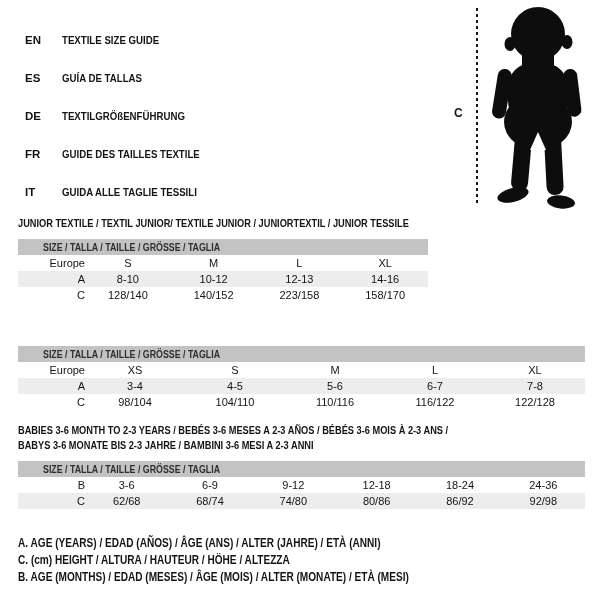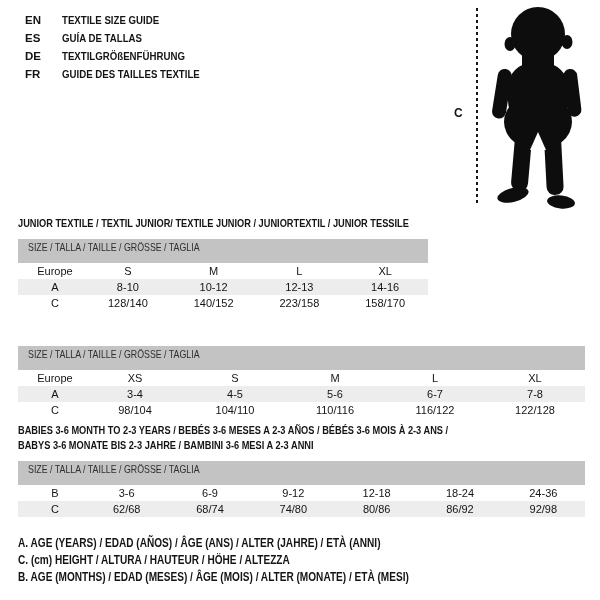--- a/index.html
+++ b/index.html
@@ -1,38 +1,38 @@
 <!DOCTYPE html>
 <html><head>
 <meta charset="utf-8">
 <style>
   html,body{margin:0;padding:0;background:#fff;}
   #root{position:relative;width:600px;height:600px;background:#ffffff;overflow:hidden;
         font-family:"Liberation Sans",sans-serif;color:#141414;}
   .cond{display:inline-block;transform:scaleX(0.84);transform-origin:0 50%;white-space:nowrap;}
   
   .langs{position:absolute;left:25px;top:11px;}
-  .lang-row{display:flex;height:18px;align-items:center;font-weight:bold;font-size:11.5px;}
+  .lang-row{display:flex;height:18px;align-items:center;font-weight:bold;font-size:11.5px;margin-top:20px;}
   .lang-code{width:37px;flex:0 0 37px;}
   
   .fig{position:absolute;left:440px;top:0;width:160px;height:215px;}
   .dash-line{position:absolute;left:36px;top:8px;width:2px;height:197px;
     background-image:repeating-linear-gradient(to bottom,#161616 0px,#161616 3px,transparent 3px,transparent 6px);}
   .c-label{position:absolute;left:14px;top:106px;font-weight:bold;font-size:12px;}
   .fig svg{position:absolute;left:40px;top:5px;}
   
   .ttl{position:absolute;left:18px;font-weight:bold;font-size:11px;line-height:15px;}
   
   .tbl{position:absolute;left:18px;font-size:11px;}
   .t-narrow{width:410px;}
   .t-wide{width:567px;}
-  .bar{height:24px;line-height:16px;background:#c3c3c3;color:#2e2e2e;
-       font-weight:normal;font-size:10.5px;padding-left:10px;}
+  .bar{height:16px;line-height:16px;background:#c3c3c3;color:#2e2e2e;
+       font-weight:bold;font-size:10.5px;padding-left:25px;}
   .trow{display:flex;height:16px;line-height:16px;}
-  .trow .lab{flex:0 0 60px;padding-left:7px;text-align:center;}
+  .trow .lab{flex:0 0 60px;padding-left:7px;text-align:right;}
   .trow .cell{flex:1;text-align:center;}
   .shaded{background:#ededed;}
   .sub{font-size:7.5px;vertical-align:-2px;}
   
   .foot{position:absolute;left:18px;top:535px;}
   .foot-line{height:17px;line-height:17px;font-weight:bold;font-size:12px;}
   .pos-t1t{top:216px;} .pos-t1{top:239px;}
   .pos-t2t{top:319px;} .pos-t2{top:346px;}
   .pos-t3t{top:423px;} .pos-t3{top:461px;}
 </style>
@@ -50,20 +50,24 @@
       <span class="lang-code">ES</span>
       <span class="cond">GUÍA DE TALLAS</span>
     </div>
     <div class="lang-row">
       <span class="lang-code">DE</span>
       <span class="cond">TEXTILGRÖßENFÜHRUNG</span>
     </div>
     <div class="lang-row">
       <span class="lang-code">FR</span>
       <span class="cond">GUIDE DES TAILLES TEXTILE</span>
+    </div>
+    <div class="lang-row">
+      <span class="lang-code">IT</span>
+      <span class="cond">GUIDA ALLE TAGLIE TESSILI</span>
     </div>
   </div>
 
   <div class="fig">
     <span class="c-label">C</span>
     <div class="dash-line"></div>
     <svg viewBox="0 0 114 205" width="114" height="205">
       <g fill="#0d0d0d">
         <ellipse cx="58" cy="29" rx="27" ry="27"></ellipse>
         <ellipse cx="30" cy="39" rx="5.5" ry="7"></ellipse>

